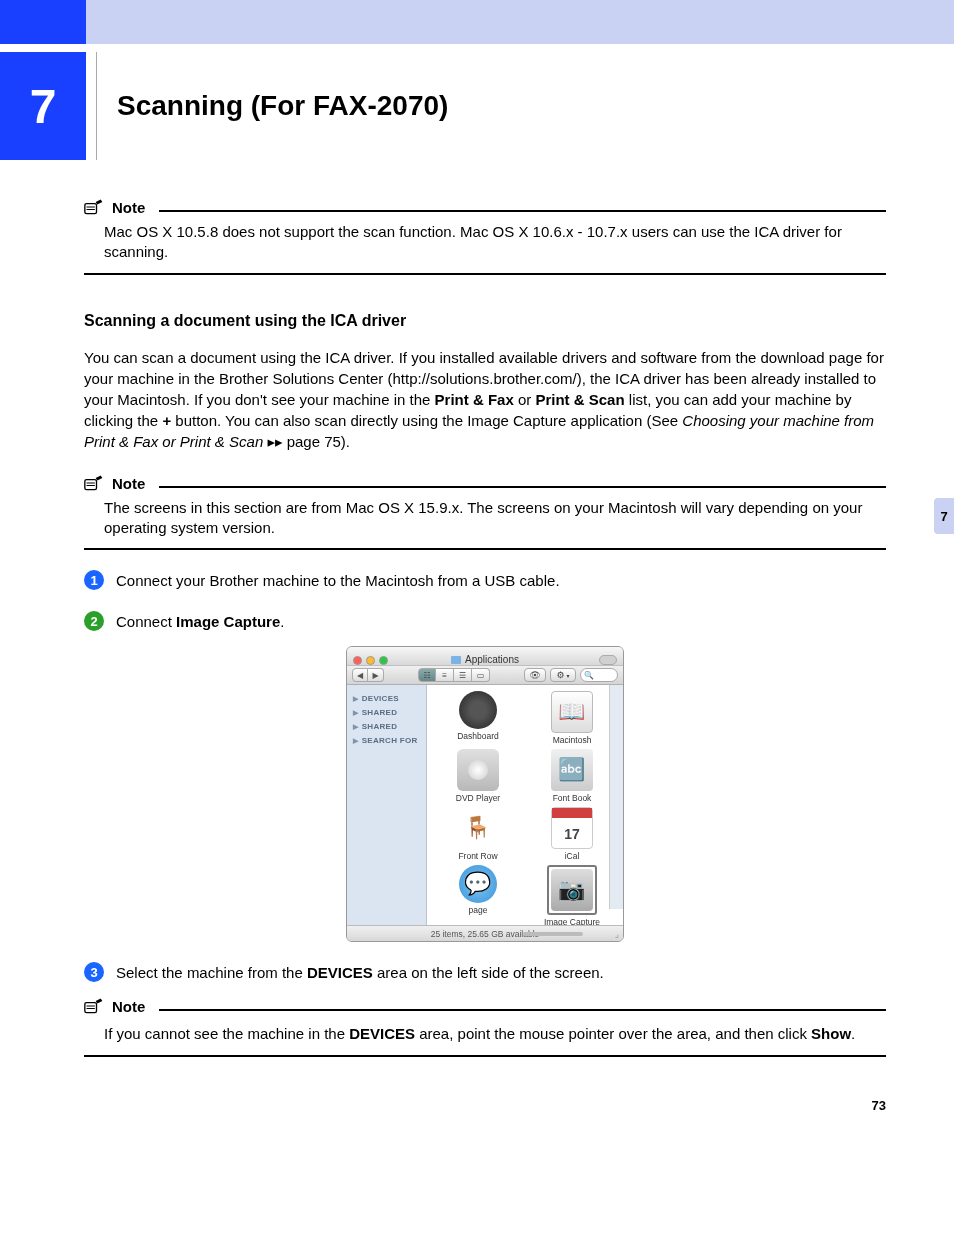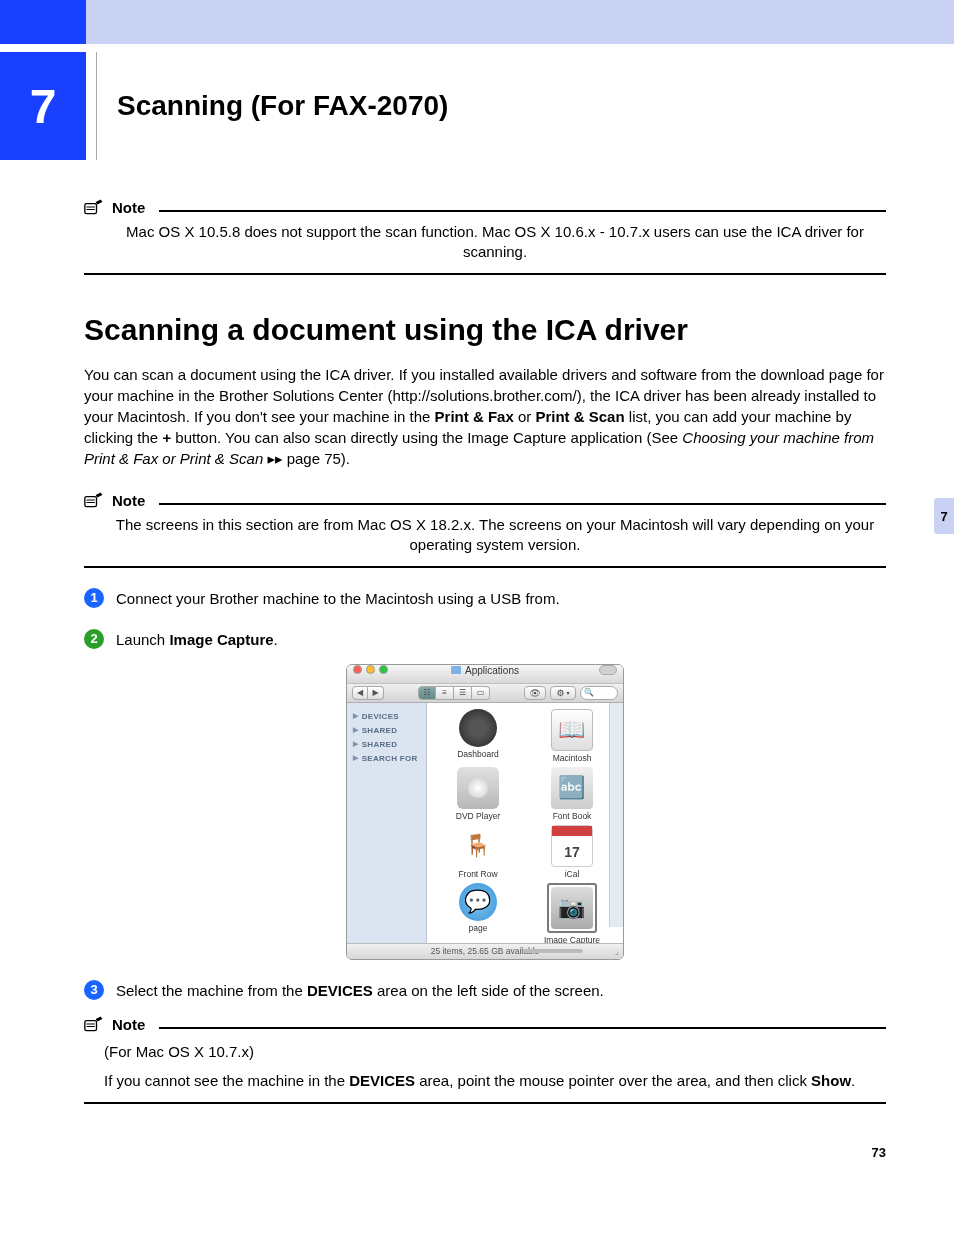--- a/index.html
+++ b/index.html
@@ -10,34 +10,34 @@
   .page { padding: 0 68px 0 84px; position: relative; }
   .chapter-head { display: flex; align-items: stretch; margin-top: 8px; }
   .chapter-badge { background: #1a40ff; color: #fff; width: 86px; height: 108px; display: flex; align-items: center; justify-content: center; font-size: 48px; font-weight: bold; margin-left: -84px; margin-right: 10px; }
   .title-cell { border-left: 1px solid #aaa; padding-left: 20px; display: flex; align-items: center; flex: 1; }
   .chapter-title { font-size: 28px; font-weight: bold; }
   .note-block { margin-top: 38px; }
   .note-head { display: flex; align-items: flex-end; gap: 8px; }
   .note-icon { width: 20px; height: 18px; }
   .note-label { font-weight: bold; font-size: 15px; }
   .note-rule { flex: 1; border-bottom: 2px solid #000; margin-bottom: 4px; margin-left: 6px; }
-  .note-body { font-size: 15px; line-height: 1.35; margin: 6px 0 0 20px; text-align: center; }
+  .note-body { font-size: 15px; line-height: 1.35; margin: 6px 0 0 20px; }
   .note-end { border-top: 2px solid #000; margin-top: 10px; }
-  .section-title { font-size: 30px; font-weight: bold; line-height: 1.25; margin-top: 36px; }
+  .section-title { font-size: 16px; font-weight: bold; line-height: 1.25; margin-top: 36px; }
   .body-text { font-size: 15px; line-height: 1.4; margin-top: 16px; }
   .bold { font-weight: bold; text-align: right; }
   .italic { font-style: italic; }
   .step { display: flex; align-items: flex-start; gap: 12px; margin-top: 20px; }
   .step-num { width: 20px; height: 20px; border-radius: 50%; display: flex; align-items: center; justify-content: center; color: #fff; font-size: 13px; font-weight: bold; flex-shrink: 0; }
   .step-blue { background: #1a65ff; }
   .step-green { background: #2aa02a; }
   .step-text { font-size: 15px; line-height: 1.4; }
   .screenshot-wrap { display: flex; justify-content: center; margin-top: 14px; }
   .mac-window { width: 278px; border: 1px solid #999; border-radius: 6px; overflow: hidden; background: #eee; font-size: 9px; color: #444; }
-  .mac-title { height: 18px; background: linear-gradient(#f7f7f7,#d8d8d8); display: flex; align-items: flex-start; padding: 0 6px; gap: 4px; position: relative; }
+  .mac-title { height: 18px; background: linear-gradient(#f7f7f7,#d8d8d8); display: flex; align-items: flex-end; padding: 0 6px; gap: 4px; position: relative; }
   .tl { width: 9px; height: 9px; border-radius: 50%; border: 1px solid #999; }
   .tl.red { background: #ff5f57; } .tl.yel { background: #febc2e; } .tl.grn { background: #28c840; }
   .mac-title-center { position: absolute; left: 50%; transform: translateX(-50%); display: flex; align-items: center; gap: 4px; font-size: 10px; color: #333; }
   .folder-ic { width: 10px; height: 8px; background: #7bb3e6; border-radius: 1px; display: inline-block; }
   .pill { width: 18px; height: 10px; border-radius: 5px; background: #d0d0d0; border: 1px solid #aaa; margin-left: auto; }
   .mac-toolbar { height: 20px; background: linear-gradient(#f0f0f0,#d4d4d4); border-top: 1px solid #c0c0c0; border-bottom: 1px solid #b0b0b0; display: flex; align-items: center; padding: 0 5px; gap: 4px; }
   .nav-btns { display: flex; }
   .nav-btn { width: 16px; height: 14px; background: linear-gradient(#fff,#ddd); border: 1px solid #aaa; display:flex; align-items:center; justify-content:center; font-size:8px; color:#555;}
   .nav-btn:first-child{border-radius:4px 0 0 4px;} .nav-btn:last-child{border-radius:0 4px 4px 0; border-left:none;}
   .view-group { display:flex; margin-left:30px;}
@@ -120,33 +120,33 @@
   <div class="note-block note2">
     <div class="note-head">
       <svg class="note-icon" viewBox="0 0 24 20">
         <rect x="1" y="6" width="14" height="12" rx="2" fill="none" stroke="#000" stroke-width="1.6"></rect>
         <path d="M3 10 h10 M3 13 h10" stroke="#000" stroke-width="1.2"></path>
         <path d="M14 4 l6 -3 l2 3 l-6 3 z" fill="#000"></path>
       </svg>
       <span class="note-label">Note</span>
       <span class="note-rule"></span>
     </div>
-    <p class="note-body">The screens in this section are from Mac OS X 18.2.x. The screens on your Macintosh will vary depending on your operating system version.</p>
+    <p class="note-body">The screens in this section are from Mac OS X 15.9.x. The screens on your Macintosh will vary depending on your operating system version.</p>
     <div class="note-end"></div>
   </div>
 
   <div class="step">
     <div class="step-num step-blue">1</div>
-    <div class="step-text">Connect your Brother machine to the Macintosh using a USB from.</div>
+    <div class="step-text">Connect your Brother machine to the Macintosh from a USB cable.</div>
   </div>
 
   <div class="step">
     <div class="step-num step-green">2</div>
     <div class="step-text">
-      <span>Launch </span><span class="bold">Image Capture</span><span>.</span>
+      <span>Connect </span><span class="bold">Image Capture</span><span>.</span>
     </div>
   </div>
 
   <div class="screenshot-wrap">
     <div class="mac-window">
       <div class="mac-title">
         <span class="tl red"></span>
         <span class="tl yel"></span>
         <span class="tl grn"></span>
         <span class="mac-title-center">
@@ -249,21 +249,20 @@
   <div class="note-block note3">
     <div class="note-head">
       <svg class="note-icon" viewBox="0 0 24 20">
         <rect x="1" y="6" width="14" height="12" rx="2" fill="none" stroke="#000" stroke-width="1.6"></rect>
         <path d="M3 10 h10 M3 13 h10" stroke="#000" stroke-width="1.2"></path>
         <path d="M14 4 l6 -3 l2 3 l-6 3 z" fill="#000"></path>
       </svg>
       <span class="note-label">Note</span>
       <span class="note-rule"></span>
     </div>
-    <p class="note-body2">(For Mac OS X 10.7.x)</p>
     <p class="note-body2">
       <span>If you cannot see the machine in the </span><span class="bold">DEVICES</span><span> area, point the mouse pointer over the area, and then click </span><span class="bold">Show</span><span>.</span>
     </p>
     <div class="note-end"></div>
   </div>
 
   <div class="page-space"></div>
   <div class="pagenum">73</div>
 
 </div>

